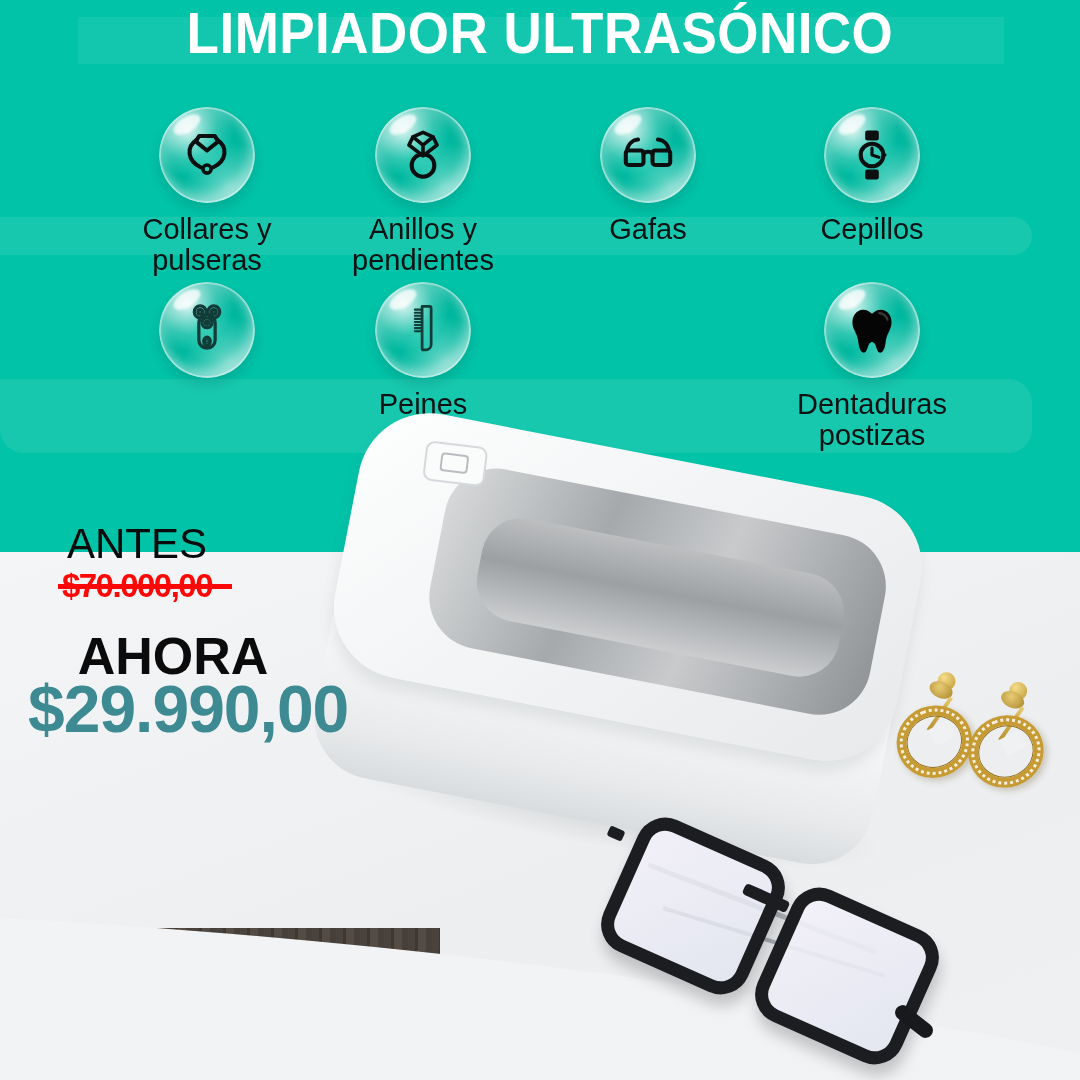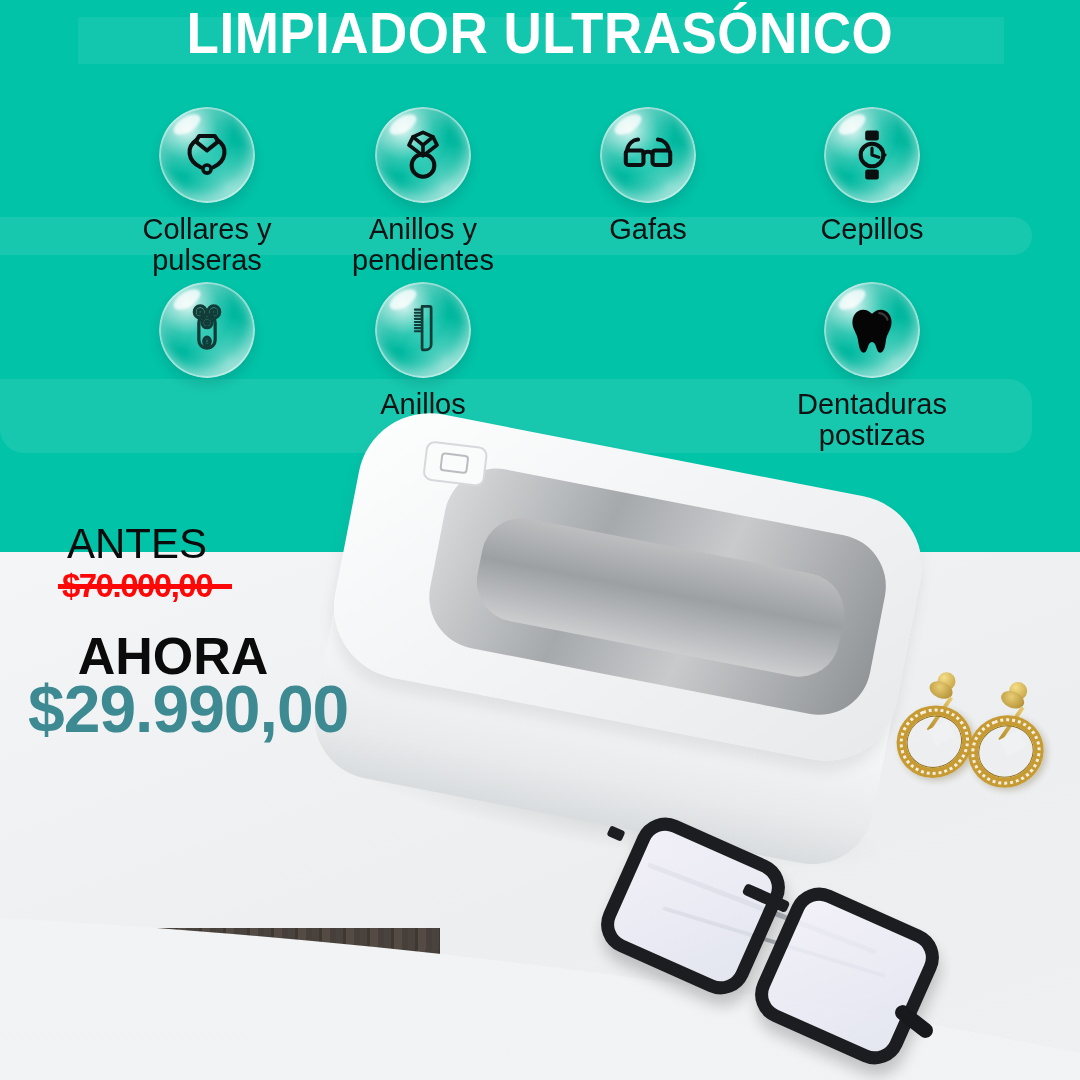--- a/index.html
+++ b/index.html
@@ -196,21 +196,21 @@
             <line x1="23" y1="12.9" x2="31" y2="12.9"></line>
             <line x1="23" y1="16.3" x2="31" y2="16.3"></line>
             <line x1="23" y1="19.7" x2="31" y2="19.7"></line>
             <line x1="23" y1="23.1" x2="31" y2="23.1"></line>
             <line x1="23" y1="26.5" x2="31" y2="26.5"></line>
             <line x1="23" y1="29.9" x2="31" y2="29.9"></line>
             <line x1="23" y1="33.3" x2="31" y2="33.3"></line>
           </g>
         </svg>
       </div>
-      <div class="item-label">Anillos</div>
+      <div class="item-label">Peines</div>
     </div>
     <div class="cell c4 r2">
       <div class="bubble">
         <svg width="58" height="58" viewBox="0 0 64 64">
           <path fill="#050505" d="M32,14 C28,10 22,8 17,11 C10,15 9,24 12,31 C14,36 16,38 17,46 C18,53 20,57 23,57 C27,57 27,48 30,46 C31.5,45 32.5,45 34,46 C37,48 37,57 41,57 C44,57 46,53 47,46 C48,38 50,36 52,31 C55,24 54,15 47,11 C42,8 36,10 32,14 Z"></path>
           <path fill="none" stroke="#3a3a3a" stroke-width="2.5" stroke-linecap="round" d="M40,13.5 C44,13.5 48,16.5 49,20.5"></path>
         </svg>
       </div>
       <div class="item-label">Dentaduras postizas</div>
     </div>

